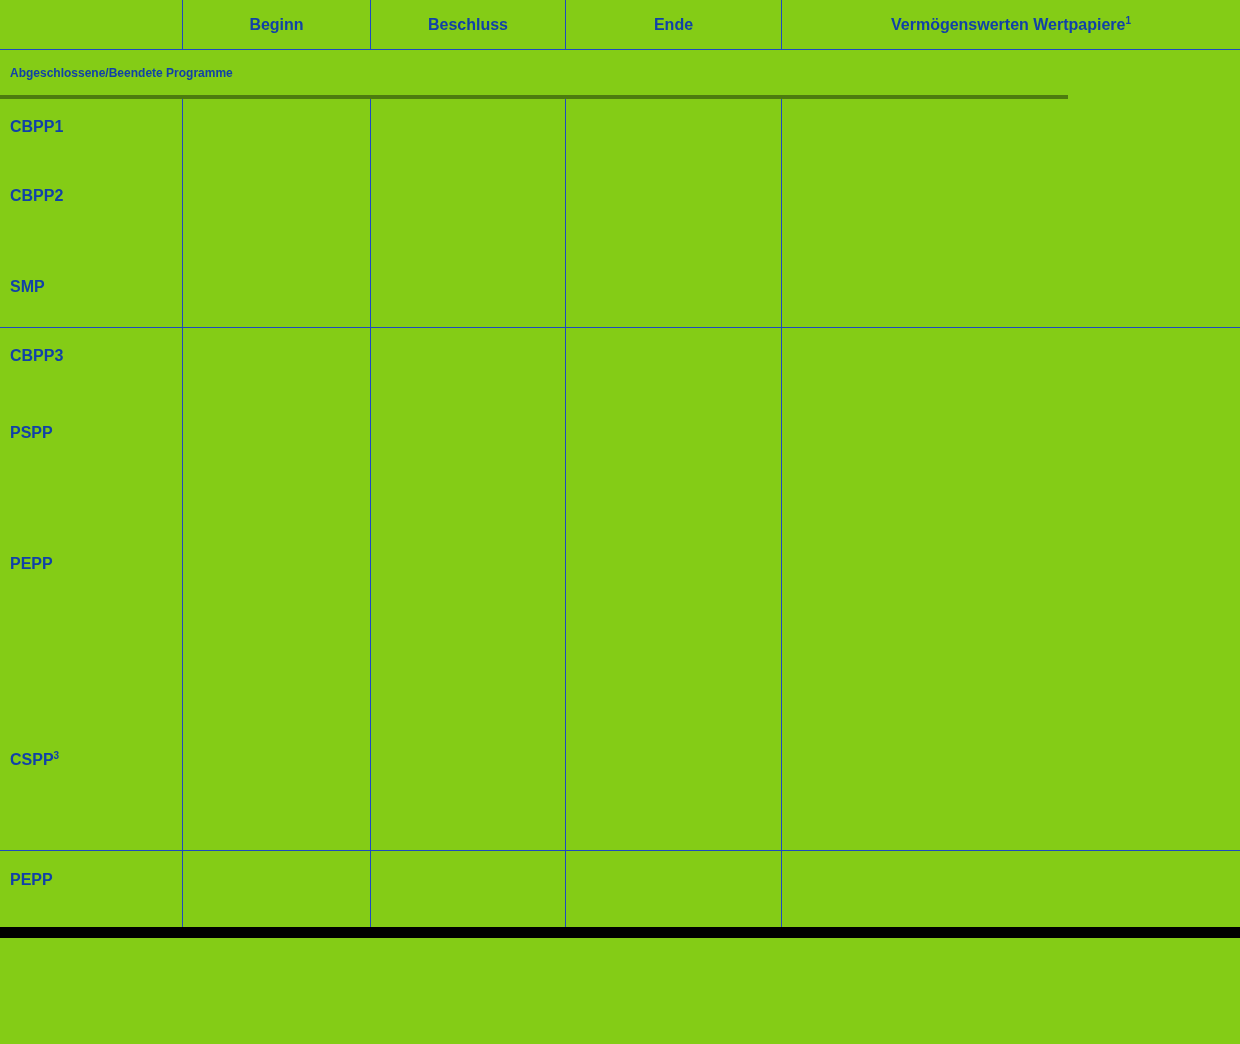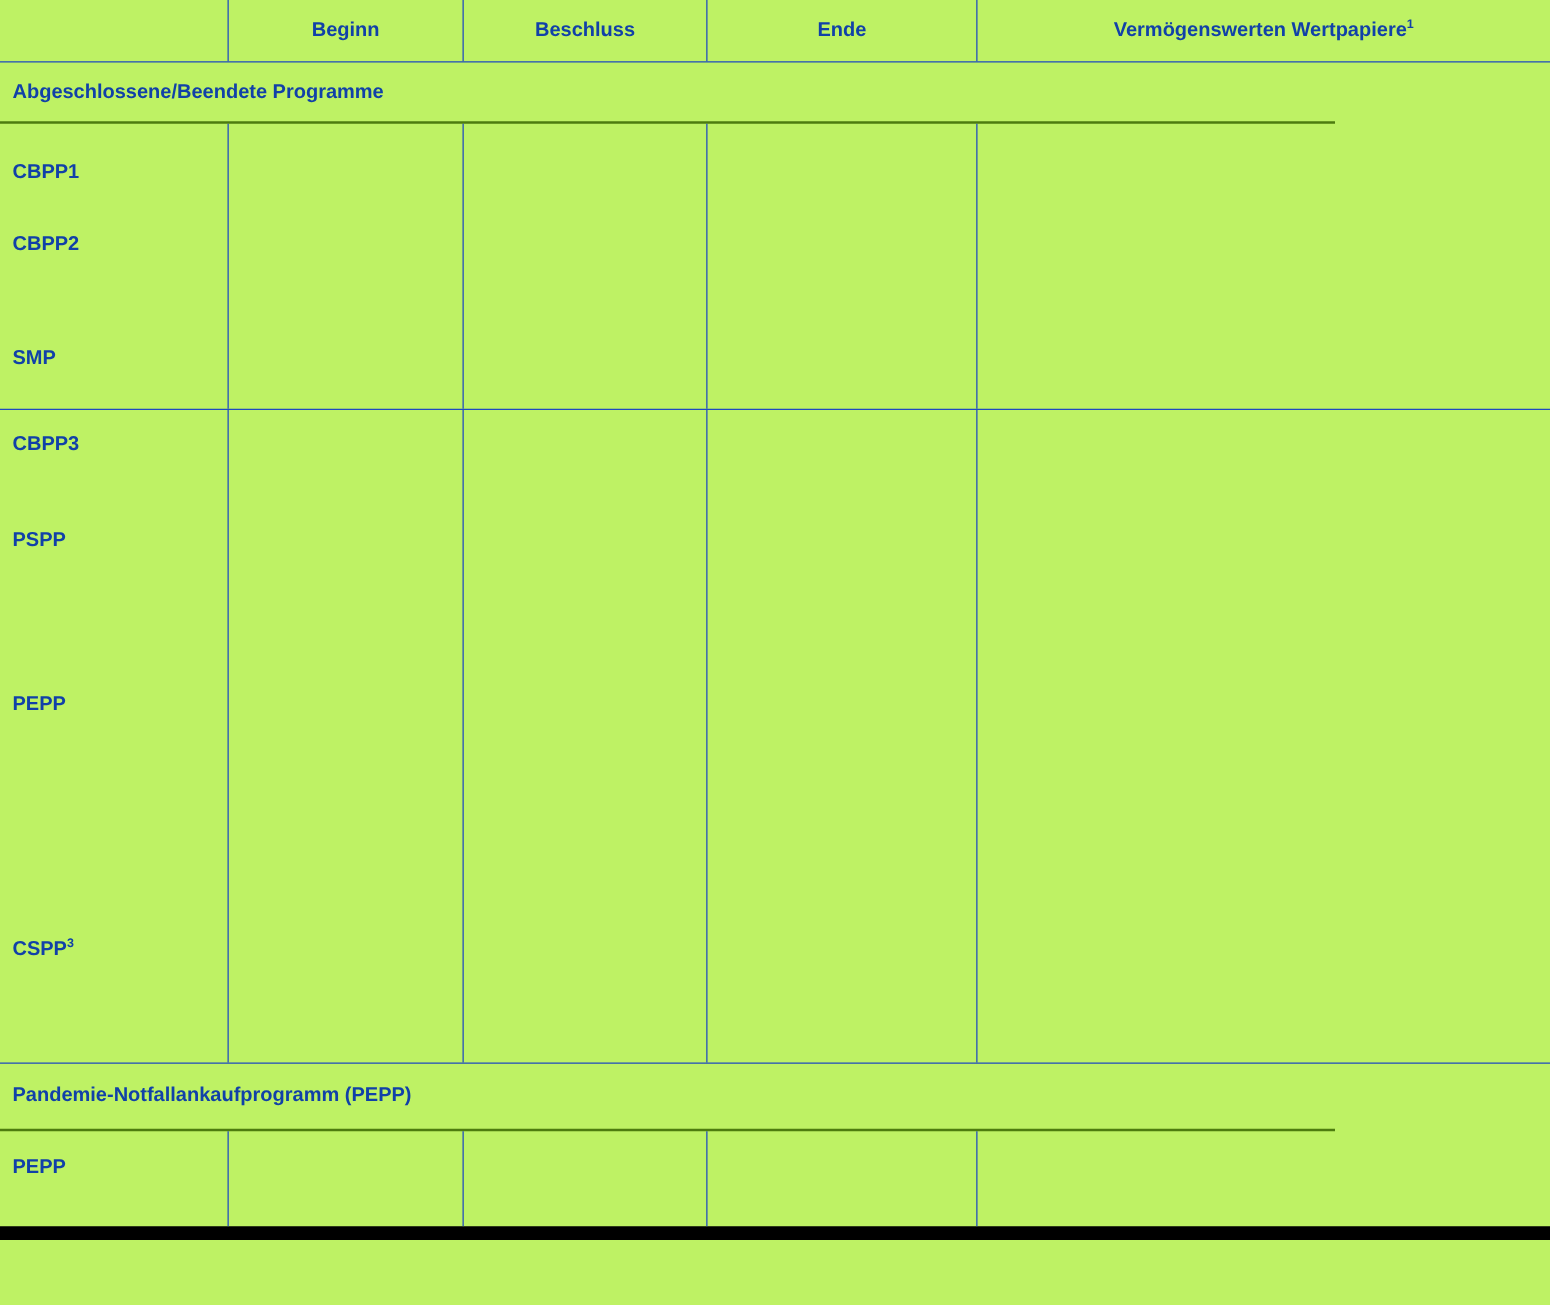--- a/index.html
+++ b/index.html
@@ -4,21 +4,21 @@
 <style>
   html, body {
     margin: 0;
     padding: 0;
     background: #000000;
   }
   .screen {
     position: relative;
     width: 1240px;
     height: 1044px;
-    background: #bef264;
+    background: #84cc16;
     font-family: "Liberation Sans", sans-serif;
     font-weight: bold;
     color: #1141a8;
     overflow: hidden;
     box-sizing: border-box;
   }
   .band {
     box-sizing: border-box;
     width: 1240px;
     display: grid;
@@ -37,22 +37,22 @@
     align-items: center;
     justify-content: center;
     font-size: 16px;
   }
   .section-band {
     box-sizing: border-box;
     width: 1068px;
     display: flex;
     align-items: center;
     padding-left: 10px;
-    font-size: 16px;
-    border-bottom: 2px solid #4d7c0f;
+    font-size: 12px;
+    border-bottom: 4px solid #4d7c0f;
   }
   .sect1 { height: 49px; }
   .sect2 { height: 52px; }
   .sect3 { height: 54px; }
   .block1 { height: 229px; }
   .block2 { height: 523px; }
   .block3 { height: 76px; border-bottom: none; }
   .prog {
     position: absolute;
     left: 10px;
@@ -85,21 +85,21 @@
     <div class="cell">
       <span><span>Vermögenswerten Wertpapiere</span><sup>1</sup></span>
     </div>
   </div>
 
   <div class="section-band sect1">
     <span>Abgeschlossene/Beendete Programme</span>
   </div>
   <div class="band block1 bordered-bottom">
     <div class="cell vline">
-      <span class="prog" style="top:30px">CBPP1</span>
+      <span class="prog" style="top:19px">CBPP1</span>
       <span class="prog" style="top:88px">CBPP2</span>
       <span class="prog" style="top:179px">SMP</span>
     </div>
     <div class="cell vline"></div>
     <div class="cell vline"></div>
     <div class="cell vline"></div>
     <div class="cell"></div>
   </div>
 
   <div class="band block2 bordered-bottom">
@@ -108,23 +108,20 @@
       <span class="prog" style="top:96px">PSPP</span>
       <span class="prog" style="top:227px">PEPP</span>
       <span class="prog" style="top:423px"><span>CSPP</span><sup>3</sup></span>
     </div>
     <div class="cell vline"></div>
     <div class="cell vline"></div>
     <div class="cell vline"></div>
     <div class="cell"></div>
   </div>
 
-  <div class="section-band sect3">
-    <span>Pandemie-Notfallankaufprogramm (PEPP)</span>
-  </div>
   <div class="band block3">
     <div class="cell vline">
       <span class="prog" style="top:20px">PEPP</span>
     </div>
     <div class="cell vline"></div>
     <div class="cell vline"></div>
     <div class="cell vline"></div>
     <div class="cell"></div>
   </div>
 

